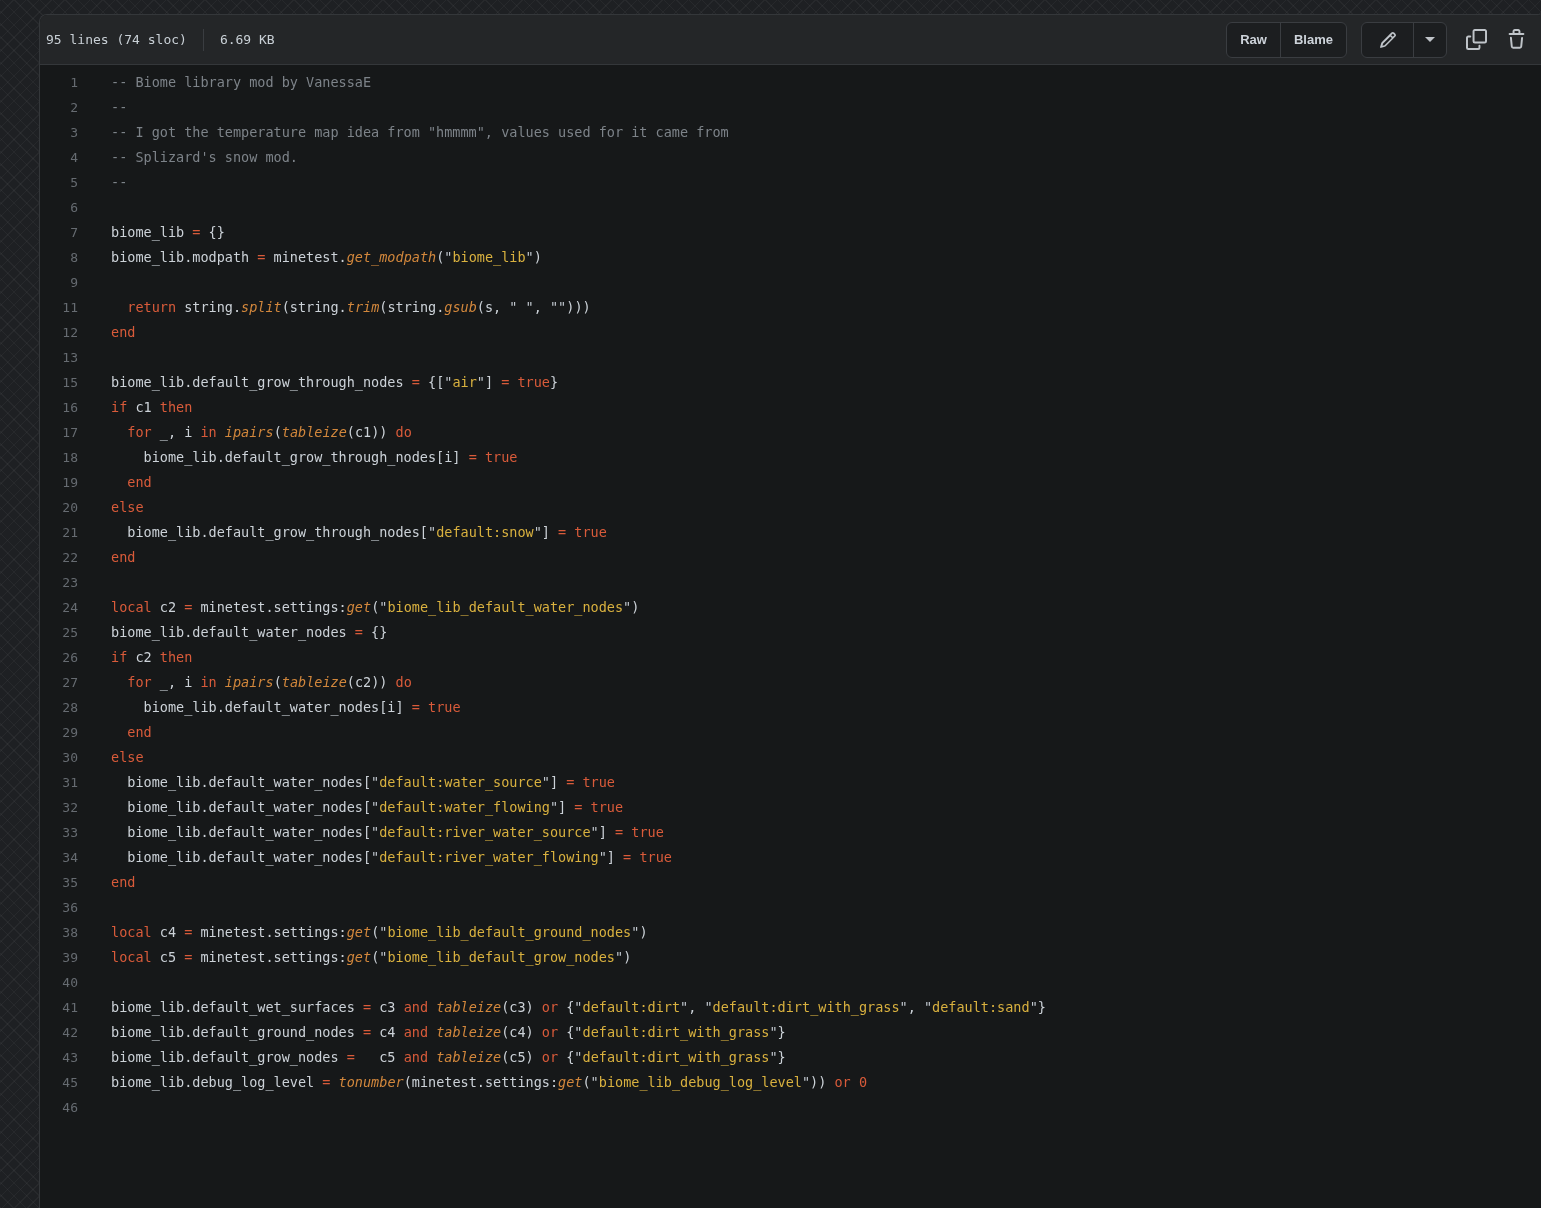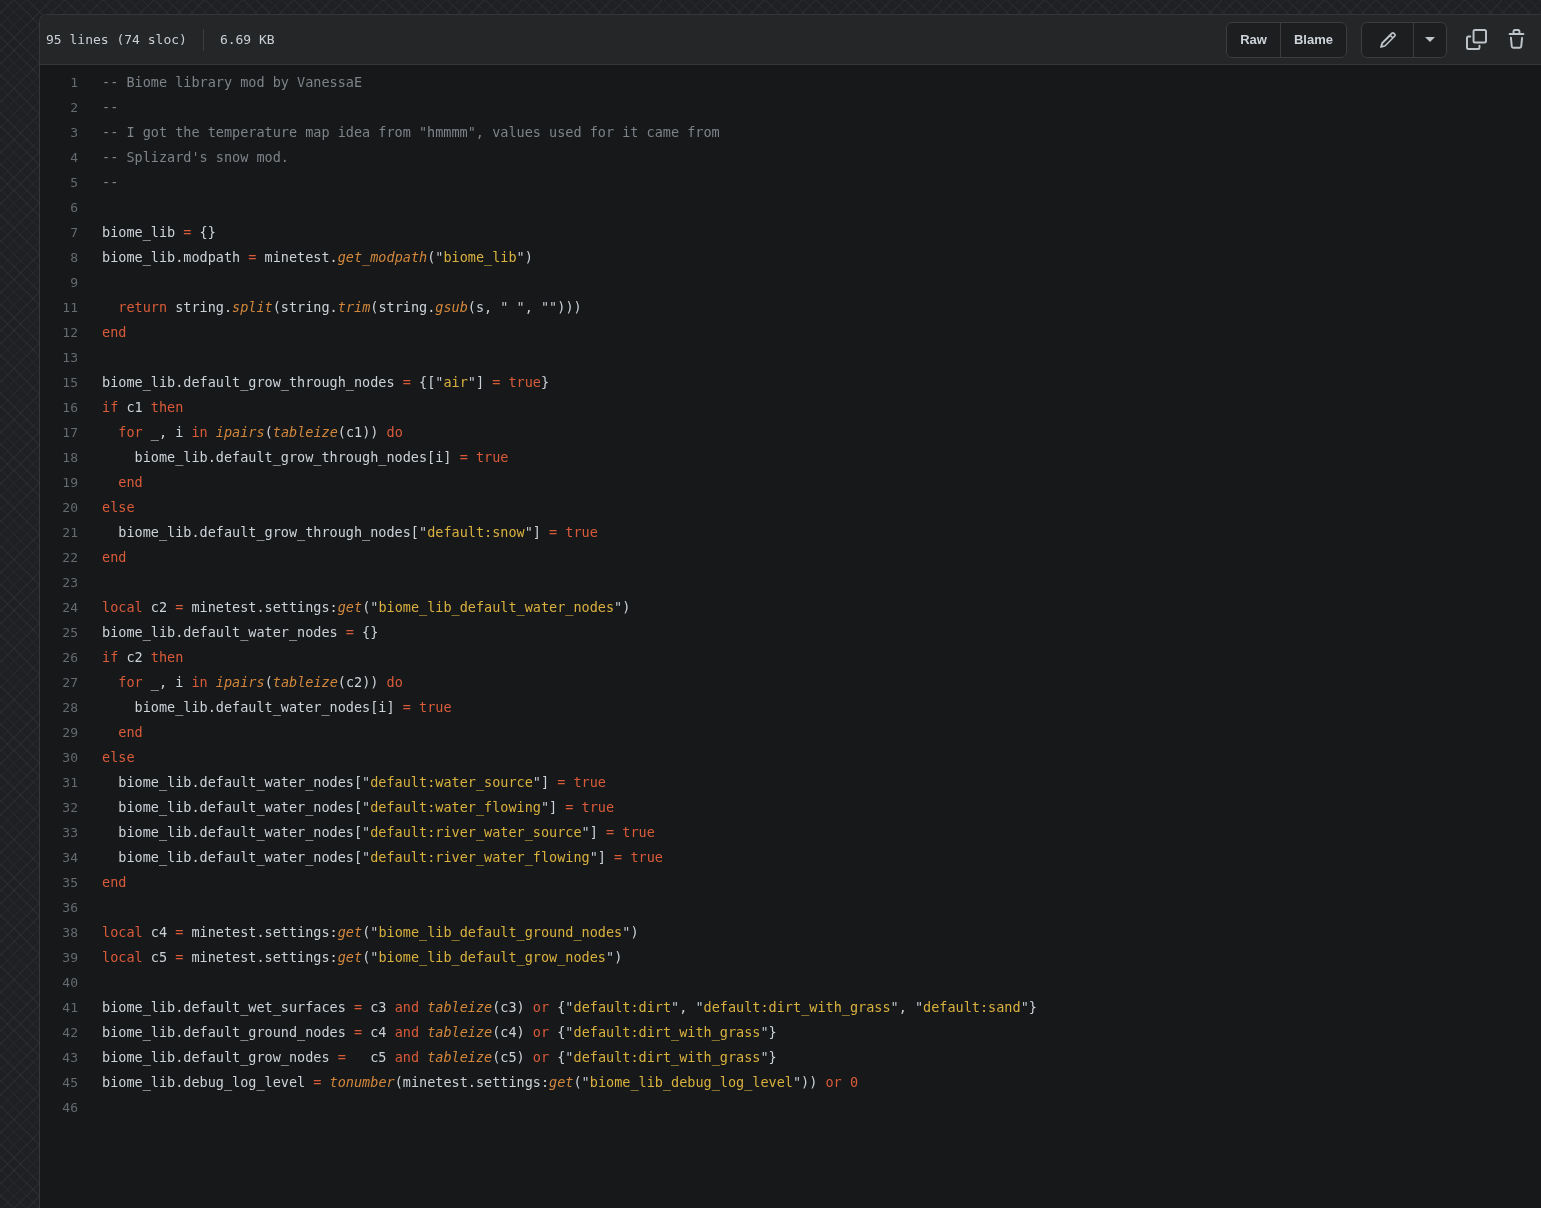--- a/index.html
+++ b/index.html
@@ -131,21 +131,21 @@
   .ln {
     flex: none;
     width: 38px;
     text-align: right;
     font-size: 13px;
     color: var(--sx-line_number, #666b71);
     cursor: pointer;
   }
 
   .lc {
-    margin-left: 24px;
+    margin-left: 33px;
     white-space: pre;
   }
 
   .tk-p { color: var(--sx-plain, #ccd2d8); }
   .tk-k { color: var(--sx-keyword, #d95b3a); }
   .tk-f { color: var(--sx-function, #d2873c); font-style: italic; }
   .tk-s { color: var(--sx-string, #d9b13f); }
   .tk-q { color: var(--sx-quote, #c2c8cf); }
   .tk-c { color: var(--sx-comment, #7d8389); }
 </style>

